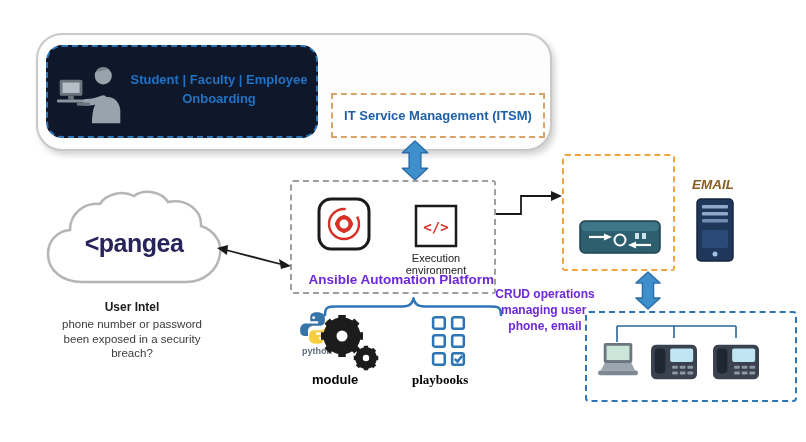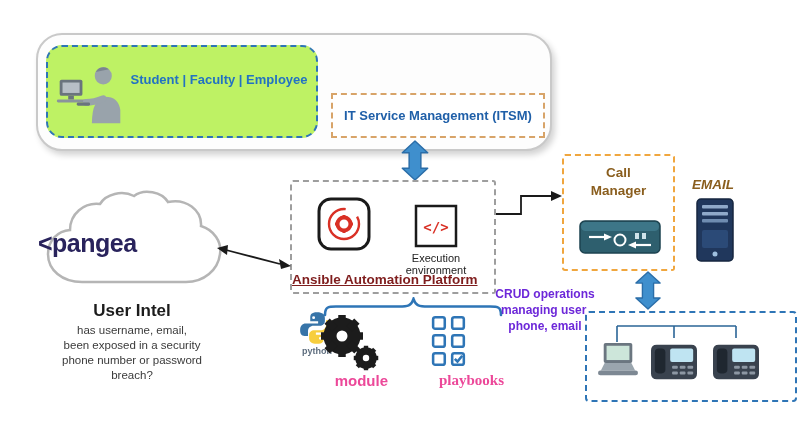--- a/index.html
+++ b/index.html
@@ -16,21 +16,21 @@
 
   .banner {
     background: #fdfdfd;
     border: 2px solid #c9c9c9;
     border-radius: 26px;
     box-shadow: 3px 4px 6px rgba(0,0,0,0.18);
   }
   .bubble {
     border: 2px dashed #2e75b6;
     border-radius: 16px;
-    background: #bef264;
+    background: #0f172a;
   }
   .onboarding-text {
     color: #2272c3;
     font-weight: bold;
     font-size: 13px;
     line-height: 1.45;
     text-align: center;
   }
   .onboarding-text span { display: block; }
 
@@ -40,32 +40,32 @@
     display: flex; align-items: center; justify-content: center;
   }
   .itsm-label { color: #1f5fa8; font-weight: bold; font-size: 13px; text-align: center; }
 
   .dashed-gray {
     border: 2px dashed #9e9e9e;
     border-radius: 3px;
     background: #fff;
   }
   .exec-label { font-size: 11px; color: #222; text-align: center; }
-  .platform-label { color: #7f1d1d; font-weight: bold; font-size: 13.5px; text-align: left; text-decoration: underline; }
+  .platform-label { color: #6d28d9; font-weight: bold; font-size: 13.5px; text-align: right; }
 
   .pangea-logo {
     color: #29235c; font-weight: bold; font-size: 25px;
-    letter-spacing: -0.5px; text-align: left;
+    letter-spacing: -0.5px; text-align: center;
   }
   .intel { text-align: center; color: #3a3a3a; font-size: 11.5px; line-height: 1.3; }
-  .intel-title { font-weight: bold; color: #1c1c1c; font-size: 17px; margin-bottom: 1px; }
+  .intel-title { font-weight: bold; color: #1c1c1c; font-size: 12px; margin-bottom: 1px; }
   .intel span { display: block; }
 
   .py-word { font-size: 9px; font-weight: bold; color: #5d6d7e; text-align: center; }
-  .blue-label { color: #ec4899; font-weight: bold; font-size: 15px; text-align: right; }
+  .blue-label { color: #000000; font-weight: bold; font-size: 13px; text-align: left; }
 
   .dashed-orange {
     border: 2px dashed #f0a63e;
     border-radius: 3px;
     background: #fff;
   }
   .brown-label { color: #8a5e1e; font-weight: bold; font-size: 13.5px; text-align: center; line-height: 1.3; }
 
   .crud-text { text-align: center; color: #6d28d9; font-weight: bold; font-size: 12px; line-height: 1.32; }
   .crud-text span { display: block; }
@@ -90,20 +90,21 @@
       <rect x="15" y="37" width="6" height="4" fill="#6a747d"></rect>
       <rect x="3" y="41" width="34" height="3" rx="1.5" fill="#8a949c"></rect>
       <circle cx="52" cy="16" r="9" fill="#99a3ab"></circle>
       <path d="M44 12 a9 9 0 0 1 14 -3 l-14 3 z" fill="#7b858f"></path>
       <path d="M40 66 Q40 40 54 38 Q68 38 70 52 L70 66 Z" fill="#99a3ab"></path>
       <path d="M52 40 Q42 44 34 44" stroke="#99a3ab" stroke-width="7" fill="none" stroke-linecap="round"></path>
       <rect x="24" y="44" width="14" height="3.5" rx="1.5" fill="#6a747d"></rect>
     </svg>
     <div class="abs onboarding-text" style="left:76px; top:24px; width:190px;">
       <span>Student | Faculty | Employee</span>
+      <span>Onboarding</span>
     </div>
   </div>
 
   <div class="abs itsm-box" style="left:331px; top:93px; width:214px; height:45px;">
     <div class="itsm-label">IT Service Management (ITSM)</div>
   </div>
 
   <svg class="abs" style="left:401px; top:140px;" width="28" height="41" viewBox="0 0 28 42">
     <polygon points="14,1 27,13 20,13 20,29 27,29 14,41 1,29 8,29 8,13 1,13" fill="#3f8fcd" stroke="#2a6da8" stroke-width="1.5" stroke-linejoin="round"></polygon>
   </svg>
@@ -128,23 +129,22 @@
     <div class="abs platform-label" style="left:0; top:90px; width:100%;">Ansible Automation Platform</div>
   </div>
 
   <svg class="abs" style="left:38px; top:190px;" width="192" height="106" viewBox="0 0 192 106">
     <path d="M44 92 C 24 92 10 80 10 64 C 10 50 20 41 32 40 C 32 24 46 12 62 14 C 68 4 84 0 96 6 C 106 -2 124 2 130 12 C 148 8 164 20 163 36 C 176 40 184 52 182 64 C 180 80 166 92 148 92 Z" fill="#ffffff" stroke="#b5b5b5" stroke-width="2.5"></path>
   </svg>
   <div class="abs pangea-logo" style="left:38px; top:229px; width:192px;">&lt;pangea</div>
 
   <div class="abs intel" style="left:28px; top:300px; width:208px;">
     <div class="intel-title">User Intel</div>
-    <span>has username, email,</span>
+    <span>phone number or password</span>
     <span>been exposed in a security</span>
-    <span>phone number or password</span>
     <span>breach?</span>
   </div>
 
   <svg class="abs" style="left:214px; top:242px;" width="80" height="30" viewBox="0 0 80 30">
     <line x1="12" y1="8" x2="66" y2="22" stroke="#1a1a1a" stroke-width="1.8"></line>
     <polygon points="3,6 14,3 13,13" fill="#1a1a1a"></polygon>
     <polygon points="77,24 65,17 67,27" fill="#1a1a1a"></polygon>
   </svg>
 
   <svg class="abs" style="left:322px; top:297px;" width="182" height="20" viewBox="0 0 182 20">
@@ -197,21 +197,20 @@
     </g>
   </svg>
   <div class="abs blue-label" style="left:412px; top:372px; width:92px;font-family:Liberation Serif, serif;">playbooks</div>
 
   <svg class="abs" style="left:494px; top:189px;" width="70" height="30" viewBox="0 0 70 30">
     <polyline points="2,25 27,25 27,7 58,7" fill="none" stroke="#1a1a1a" stroke-width="1.8"></polyline>
     <polygon points="68,7 57,2 57,12" fill="#1a1a1a"></polygon>
   </svg>
 
   <div class="abs dashed-orange" style="left:562px; top:154px; width:113px; height:117px;">
-    <div class="brown-label" style="margin:8px auto 0; width:66px;">Call Manager</div>
     <svg class="abs" style="left:13px; top:56px;" width="86" height="48" viewBox="0 0 86 46">
       <rect x="3" y="8" width="80" height="32" rx="5" fill="#2e5f6e" stroke="#1d4350" stroke-width="1.5"></rect>
       <rect x="4" y="9" width="78" height="9" rx="4.5" fill="#3d7688"></rect>
       <path d="M12 24 H29" stroke="#ffffff" stroke-width="2.2"></path>
       <polygon points="35,24 27,20.5 27,27.5" fill="#ffffff"></polygon>
       <path d="M74 32 H57" stroke="#ffffff" stroke-width="2.2"></path>
       <polygon points="51,32 59,28.5 59,35.5" fill="#ffffff"></polygon>
       <circle cx="43" cy="27" r="5.5" fill="none" stroke="#ffffff" stroke-width="2"></circle>
       <rect x="58" y="20" width="4" height="6" fill="#cfe3ea"></rect>
       <rect x="65" y="20" width="4" height="6" fill="#cfe3ea"></rect>

